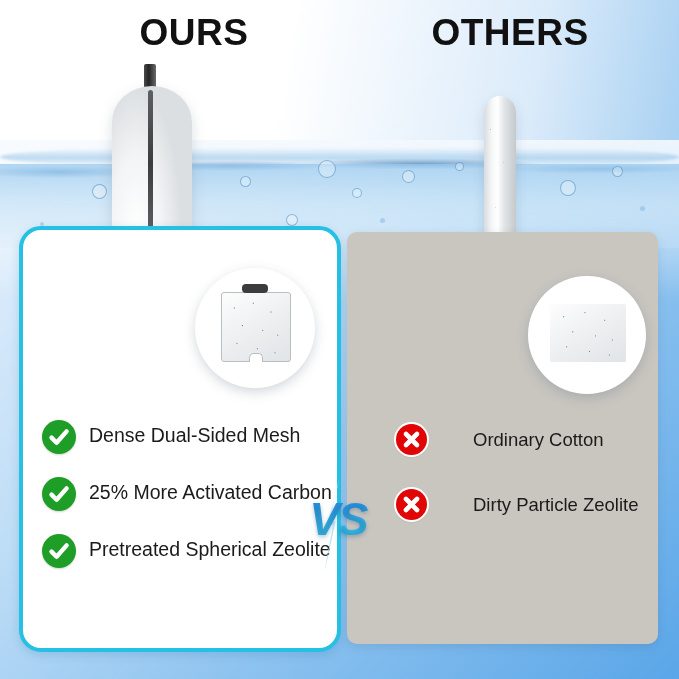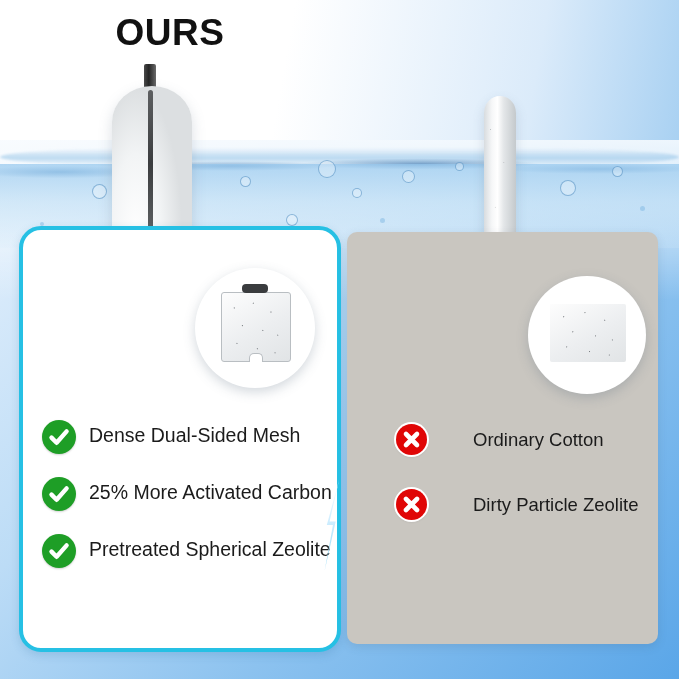--- a/index.html
+++ b/index.html
@@ -46,21 +46,21 @@
     filter:blur(1px);
   }
   .bub{position:absolute;border-radius:50%;border:1px solid rgba(70,135,190,.55);background:rgba(255,255,255,.30);}
   .drop{position:absolute;border-radius:50%;background:rgba(120,180,225,.45);}
 
   
   .title{
     position:absolute;font-weight:bold;color:#111;
     font-size:37px;letter-spacing:.5px;white-space:nowrap;
   }
-  #title-ours{left:0;top:12px;width:340px;text-align:center;}
+  #title-ours{left:0;top:12px;width:340px;text-align:center;padding-left:24px;}
   #title-others{left:340px;top:12px;width:340px;text-align:center;}
 
   
   .prod{position:absolute;}
   
   #prod-ours{left:104px;top:64px;width:96px;height:330px;}
   #prod-ours .clip{
     position:absolute;left:40px;top:0;width:12px;height:26px;
     background:linear-gradient(90deg,#4a4a4a,#242424 40%,#6a6a6a);
     border-radius:2px 2px 1px 1px;
@@ -215,20 +215,21 @@
     <div class="bub" style="left:612px;top:48px;width:9px;height:9px;"></div>
     <div class="bub" style="left:148px;top:86px;width:7px;height:7px;"></div>
     <div class="bub" style="left:286px;top:96px;width:10px;height:10px;"></div>
     <div class="drop" style="left:380px;top:100px;width:5px;height:5px;"></div>
     <div class="drop" style="left:498px;top:92px;width:6px;height:6px;"></div>
     <div class="drop" style="left:640px;top:88px;width:5px;height:5px;"></div>
     <div class="drop" style="left:40px;top:104px;width:4px;height:4px;"></div>
   </div>
 
   <div class="title" id="title-ours">OURS</div>
+  <div class="title" id="title-others">OTHERS</div>
 
   <div class="prod" id="prod-ours">
     <div class="clip"></div>
     <div class="body"></div>
     <div class="seam"></div>
     <div class="tuft"></div>
   </div>
 
   <div class="prod" id="prod-others">
     <div class="body"></div>
@@ -291,15 +292,16 @@
         <svg width="31" height="31" viewBox="0 0 31 31">
             <path d="M10 10 L21 21 M21 10 L10 21" stroke="#ffffff" stroke-width="4.6" stroke-linecap="round"></path>
           </svg>
       </span>
       <span class="ftext">Dirty Particle Zeolite</span>
     </div>
   </div>
 
   <div id="vs-badge">
     <div class="bolt"></div>
+    <div class="vs-text">VS</div>
   </div>
 
 </div>
 
 </body></html>

